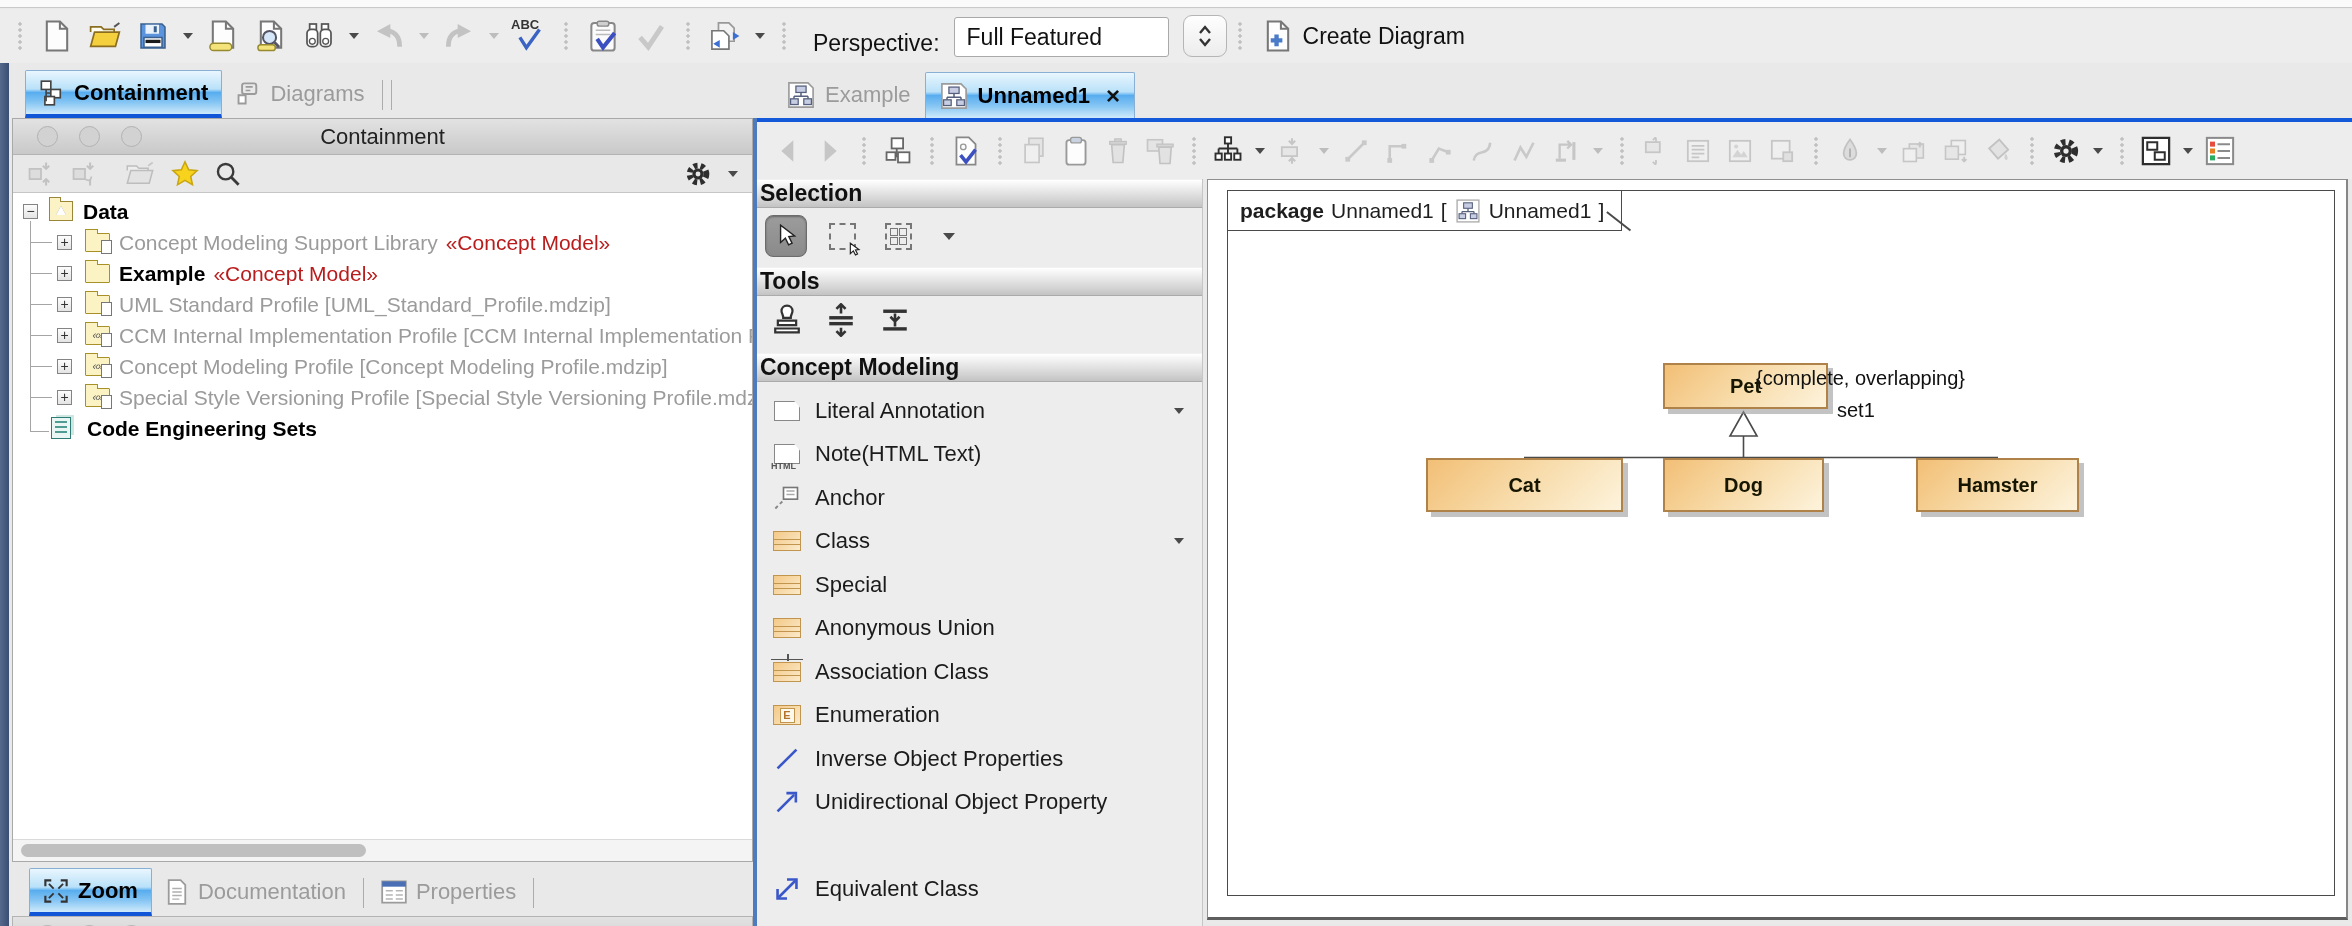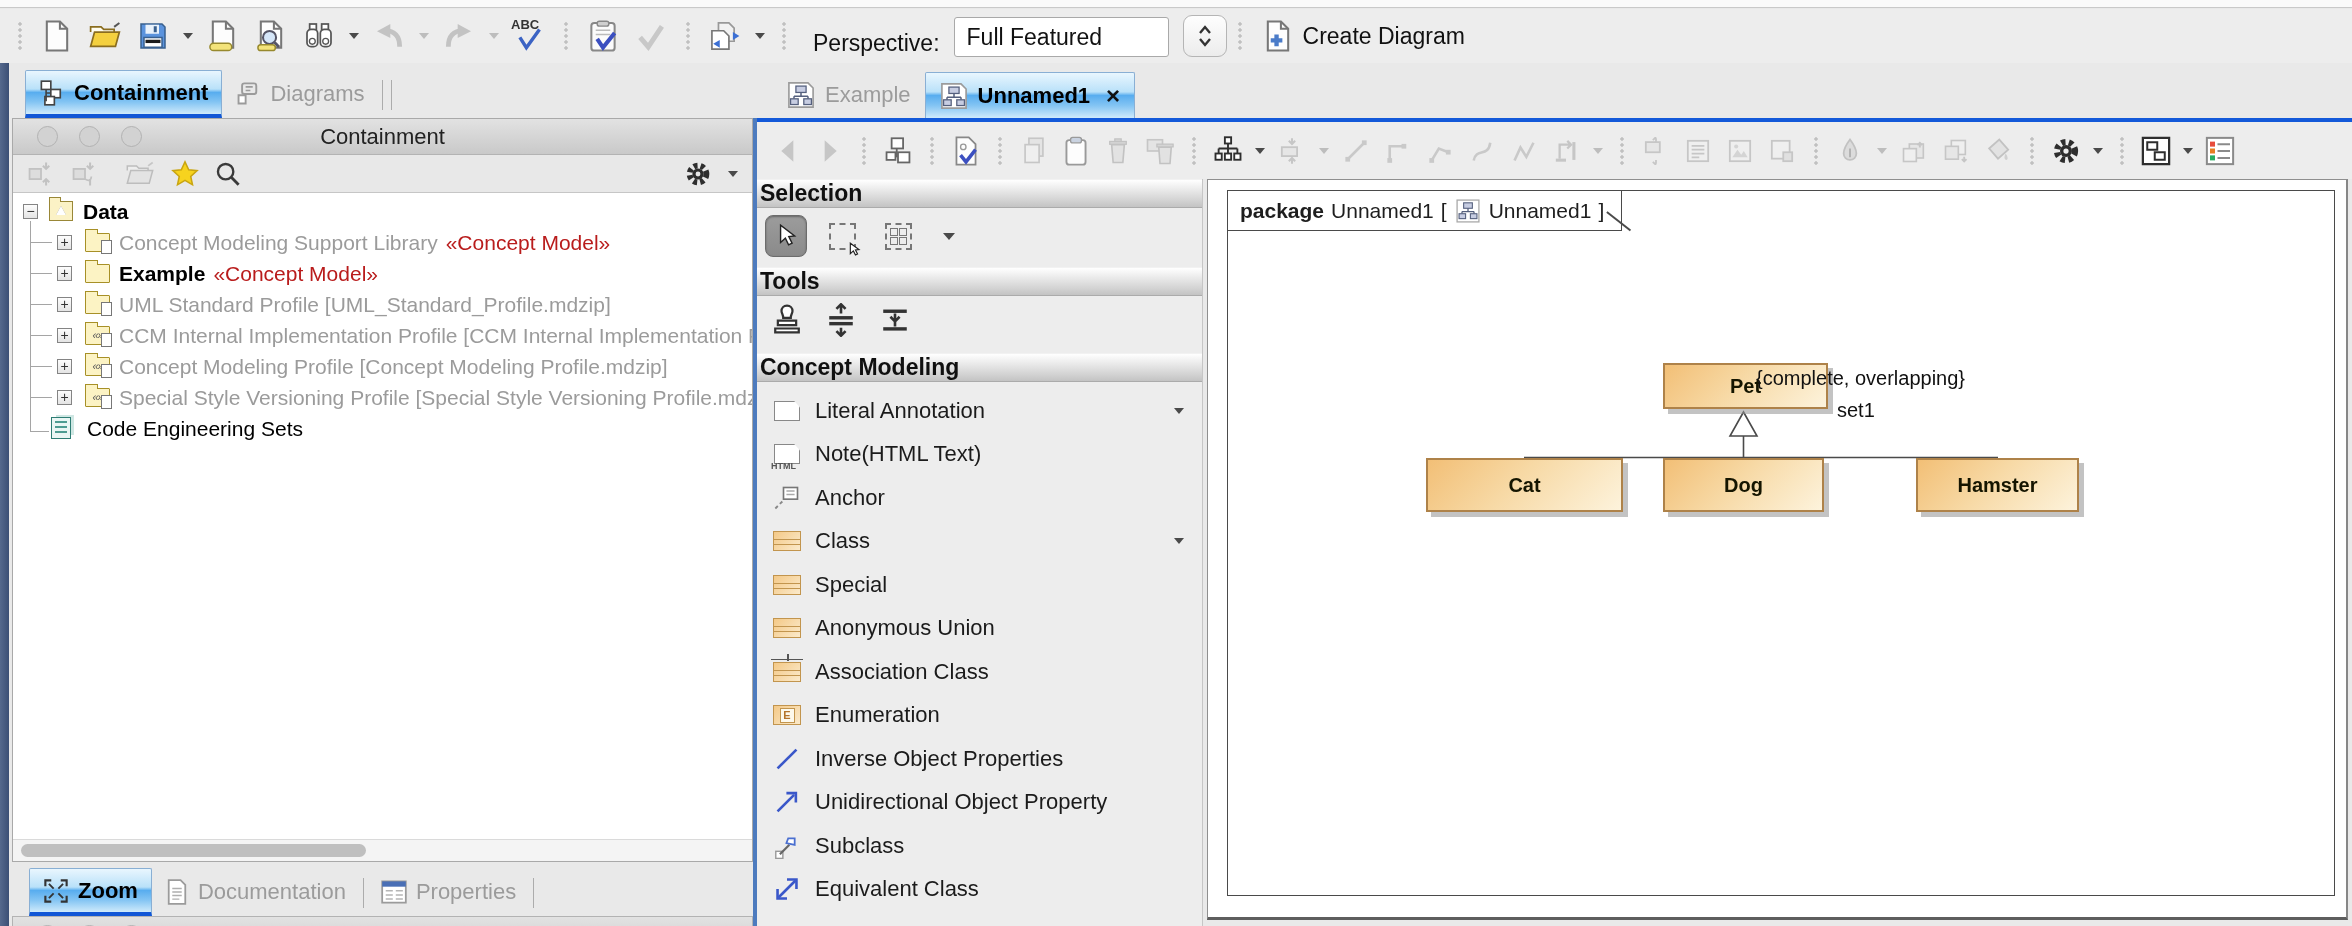--- a/index.html
+++ b/index.html
@@ -335,21 +335,21 @@
       <span class="exp plus" style="left:44px;top:7px"></span>
       <span class="ti" style="left:72px;top:2px">
           <i class="ico-folder withpage withguill" style="display:block">«»</i>
         </span>
       <span class="tlabel muted" style="margin-left:106px">Special Style Versioning Profile [Special Style Versioning Profile.mdzip]</span>
     </div>
     <div class="trow" style="top:221px">
       <span class="ti" style="left:38px;top:2px">
           <i class="ico-code" style="display:block"></i>
         </span>
-      <span class="tlabel" style="margin-left:74px;font-weight:400;color:#000">Code Engineering Sets</span>
+      <span class="tlabel" style="margin-left:74px;font-weight:700;color:#000">Code Engineering Sets</span>
     </div>
   </div>
   <div id="lp-hscroll">
     <span class="thumb"></span>
   </div>
 </div>
 <div id="focusline"></div>
 
 <div id="bottomtabs">
   <div class="ptab active">
@@ -717,30 +717,20 @@
     <span class="cmlabel">Inverse Object Properties</span>
   </div>
   <div class="cmitem" style="top:603px">
     <span class="cmicon">
         <svg width="26" height="26" viewBox="0 0 22 22">
           <path d="M3 19L17 5" stroke="#3A57C9" stroke-width="2.2"></path>
           <path d="M10.5 3.5H18.5V11.5" fill="none" stroke="#3A57C9" stroke-width="2.2"></path>
         </svg>
       </span>
     <span class="cmlabel">Unidirectional Object Property</span>
-  </div>
-  <div class="cmitem" style="top:647px">
-    <span class="cmicon">
-        <svg width="26" height="26" viewBox="0 0 22 22">
-          <rect x="1.5" y="15.5" width="6" height="6" fill="#FFF" stroke="#999" stroke-width="1.2"></rect>
-          <path d="M5 18L13 10" stroke="#666" stroke-width="1.8"></path>
-          <path d="M12 4.5l5.5 0 0 5.5-7-1.5z" fill="#FFF" stroke="#4A6FD0" stroke-width="1.5" transform="rotate(0)"></path>
-        </svg>
-      </span>
-    <span class="cmlabel">Subclass</span>
   </div>
   <div class="cmitem" style="top:690px">
     <span class="cmicon">
         <svg width="26" height="26" viewBox="0 0 22 22">
           <path d="M4 18L18 4" stroke="#3A57C9" stroke-width="2.2"></path>
           <path d="M11 3h8v8M11 19H3v-8" fill="none" stroke="#3A57C9" stroke-width="2.2"></path>
         </svg>
       </span>
     <span class="cmlabel">Equivalent Class</span>
   </div>

